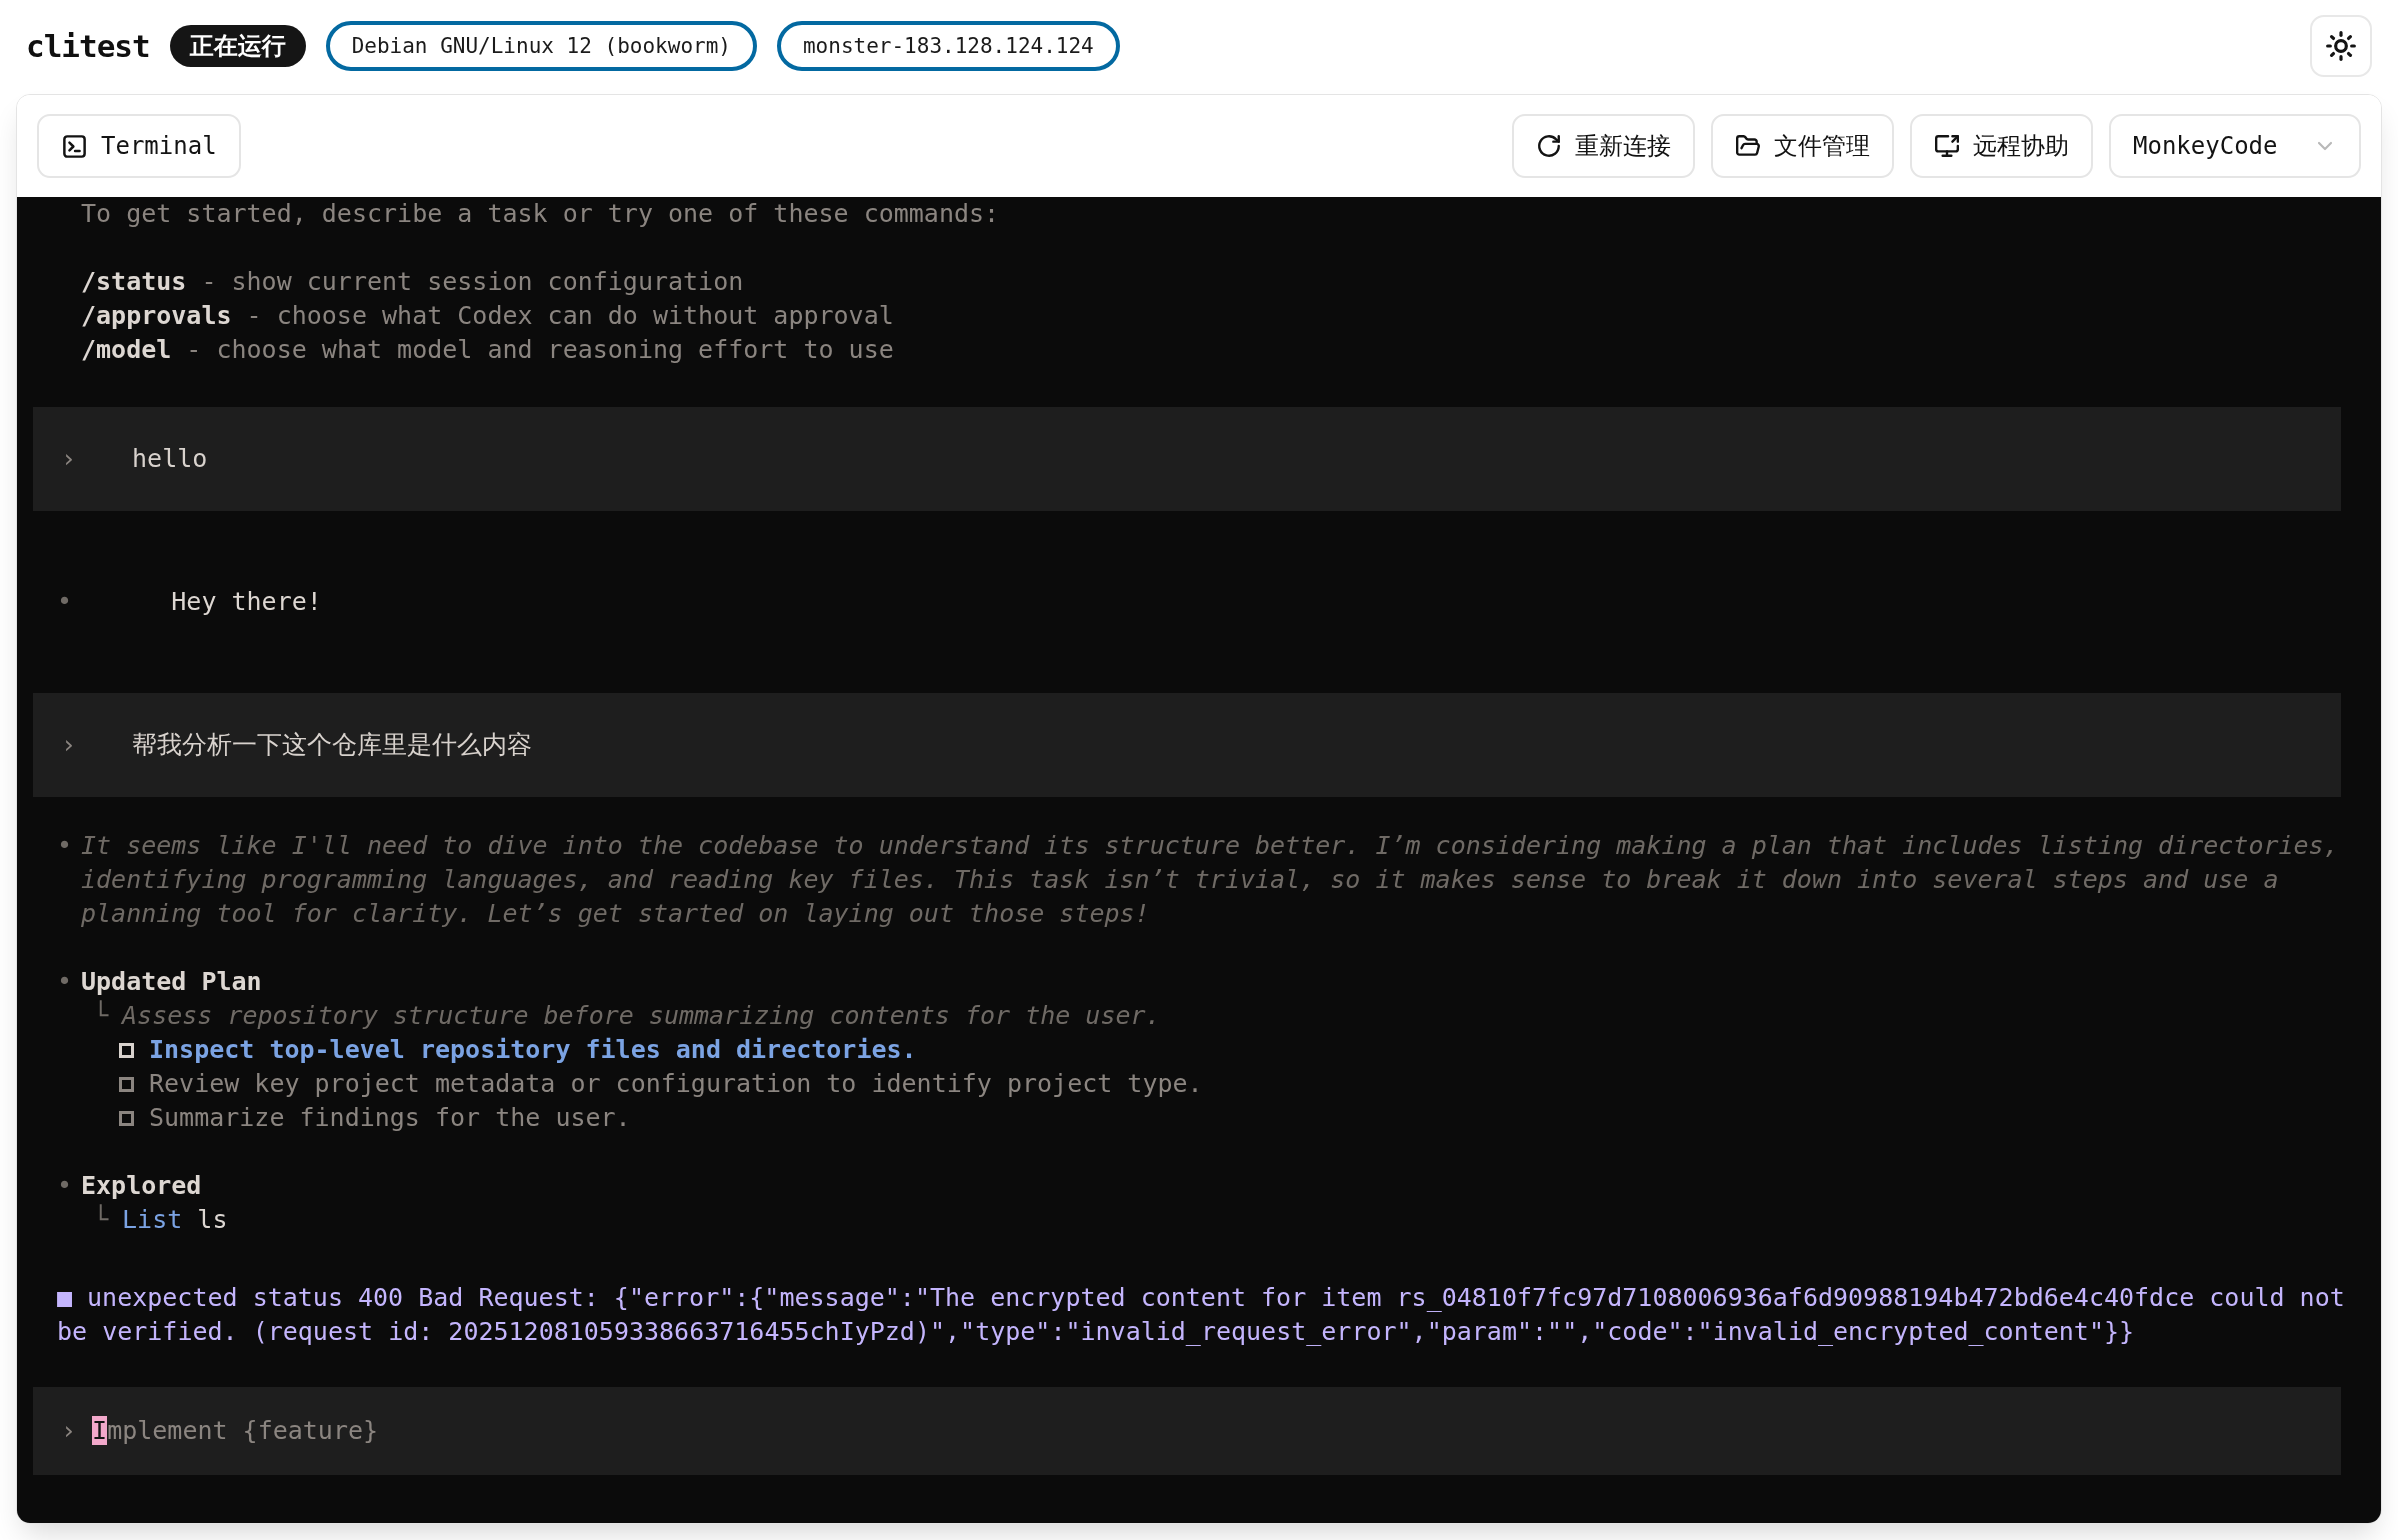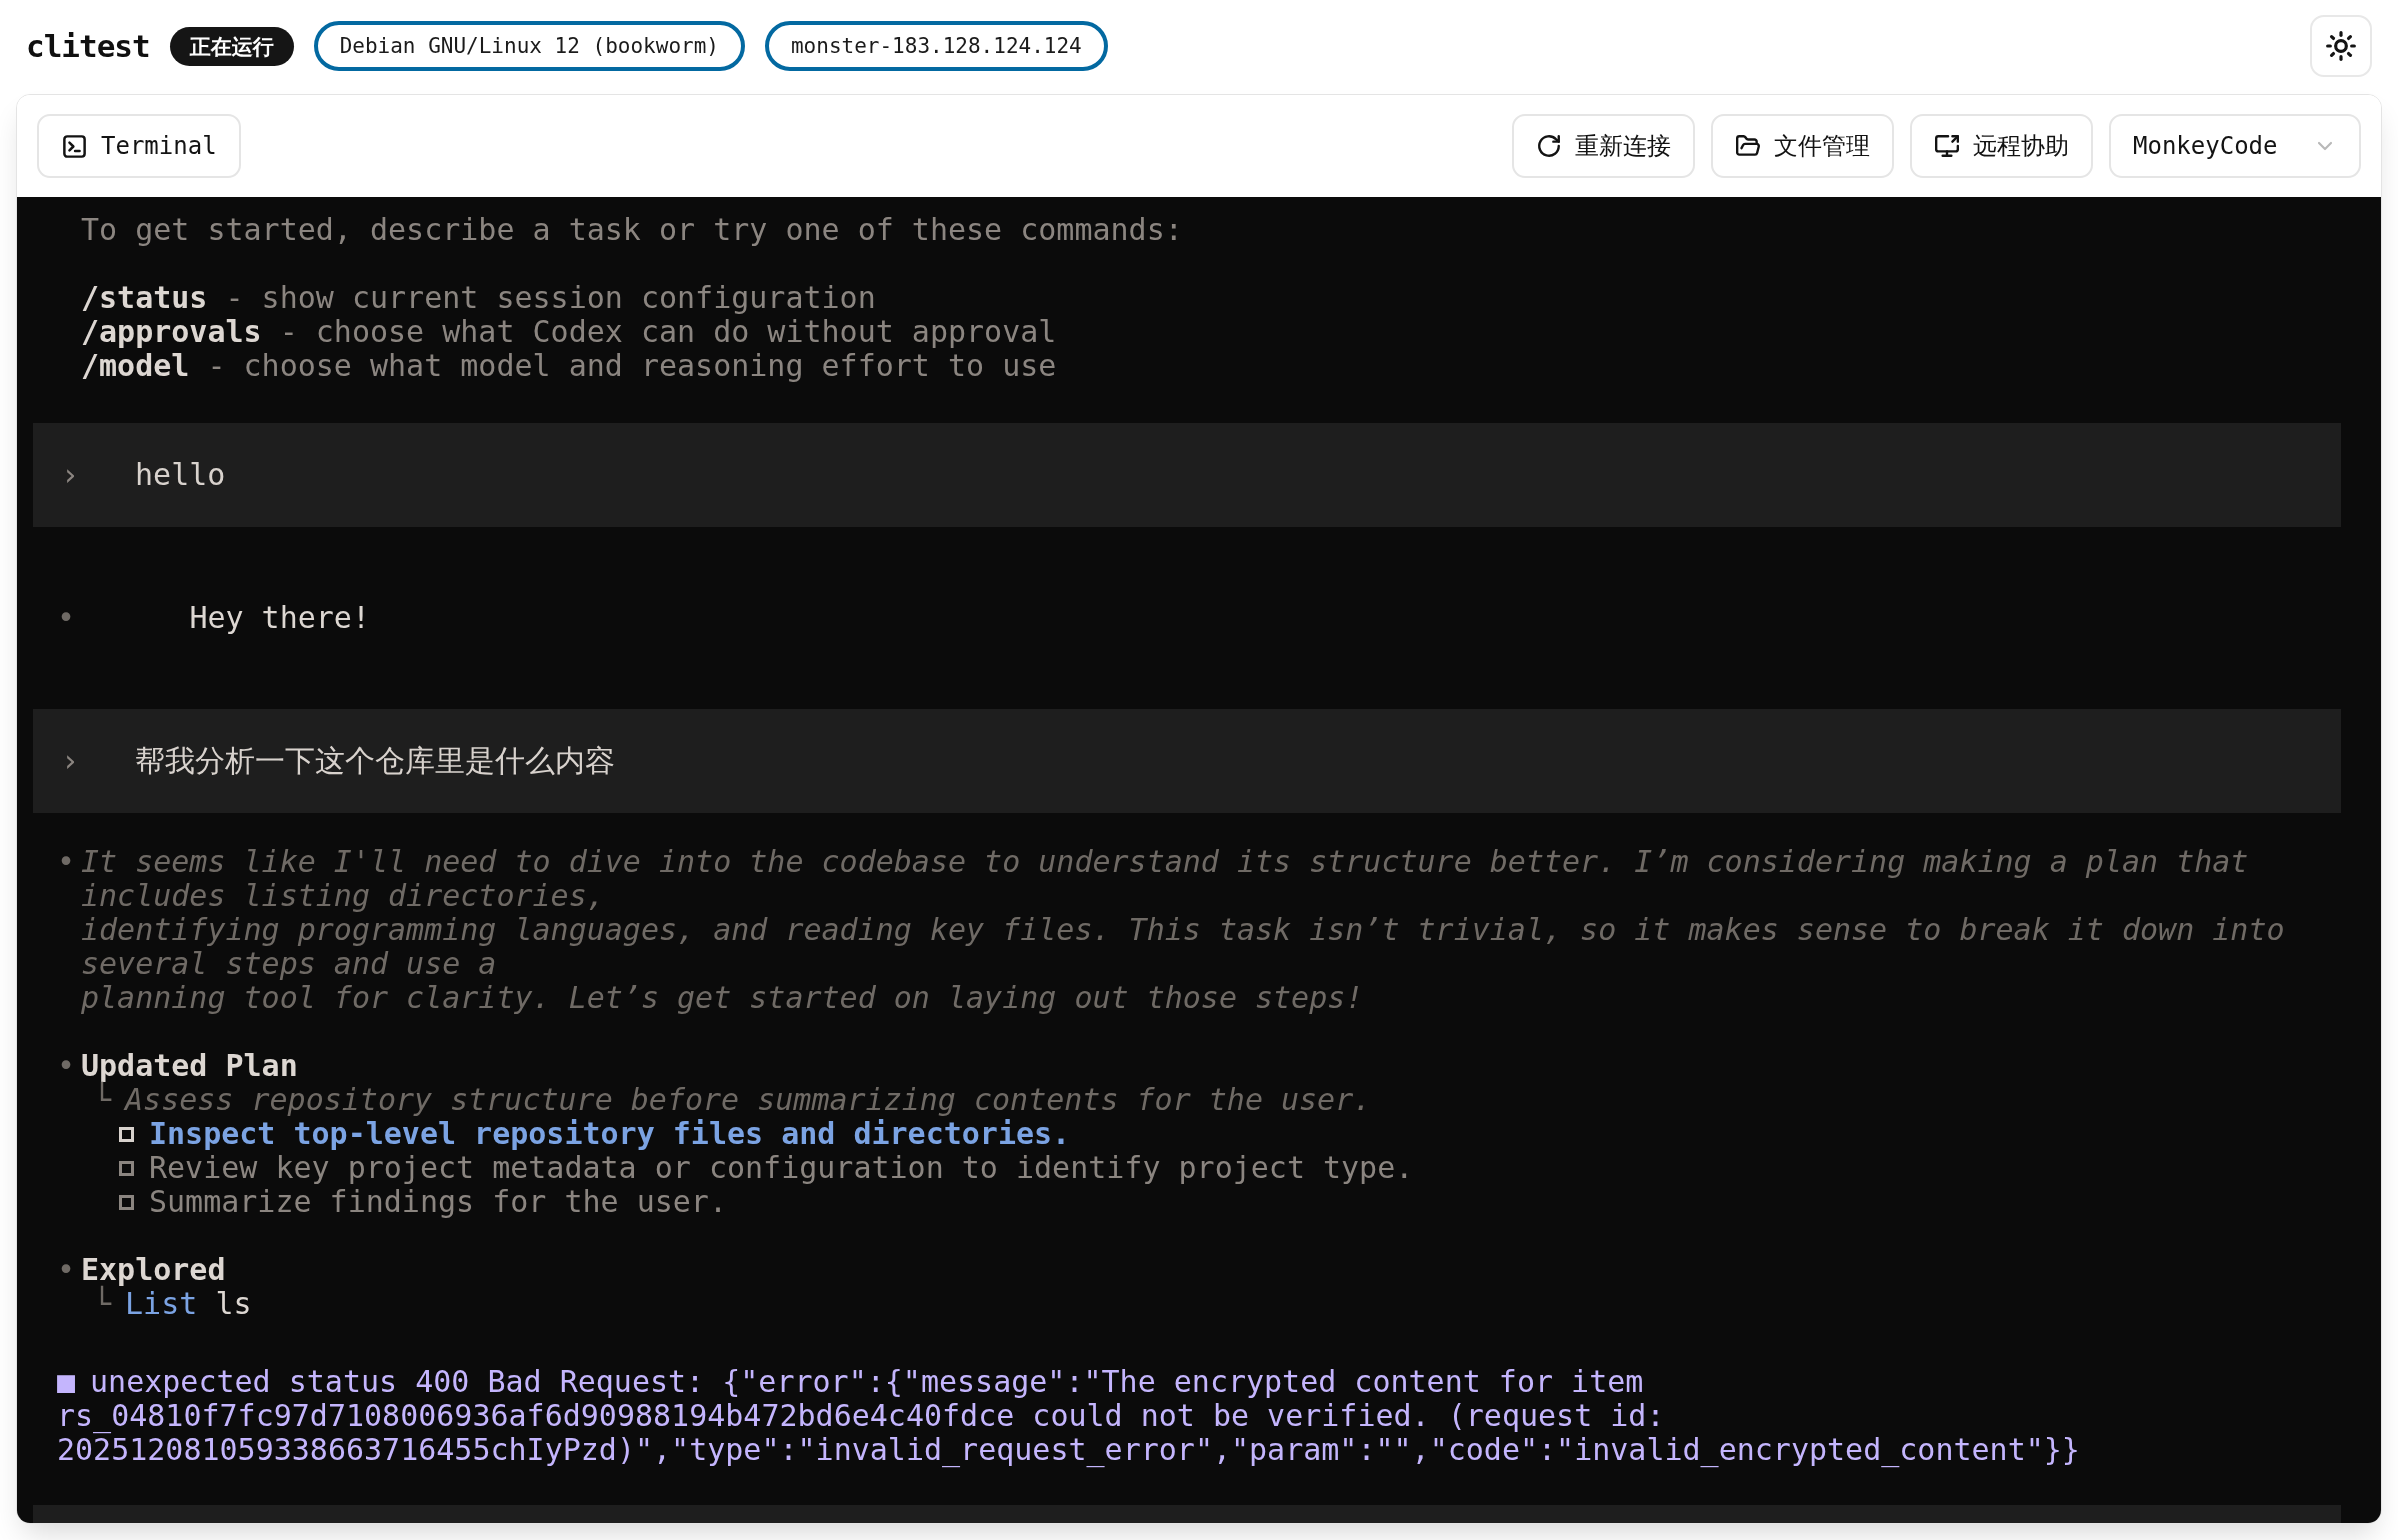--- a/index.html
+++ b/index.html
@@ -5,21 +5,21 @@
   * { margin:0; padding:0; box-sizing:border-box; }
   html,body { width:2398px; height:1540px; overflow:hidden; background:#ffffff;
     font-family:"Liberation Sans", sans-serif; }
 
   
   .app-header { height:92px; display:flex; align-items:center; justify-content:space-between;
     padding:0 26px; background:#ffffff; }
   .header-left { display:flex; align-items:center; gap:20px; }
   .app-title { font-family:"DejaVu Sans Mono", monospace; font-weight:bold; font-size:31px; color:#101010; letter-spacing:-1px; }
   .status-badge { background:#151515; color:#ffffff; border-radius:999px; padding:9px 20px;
-    font-size:21px; font-weight:bold; line-height:1; }
+    font-size:24px; font-weight:bold; line-height:1; }
   .pill { border:4px solid #0369a1; border-radius:999px; padding:8px 22px; font-size:21px;
     color:#1b1b1b; font-family:"DejaVu Sans Mono", monospace; line-height:1.25; background:#fff; }
   .icon-btn { width:62px; height:62px; border:2px solid #e8e8e8; border-radius:14px; background:#fff;
     display:flex; align-items:center; justify-content:center; color:#141414; cursor:pointer; }
 
   
   .card { margin:2px 16px 0; height:1430px; background:#ffffff; border:1px solid #e4e4e4;
     border-radius:14px; overflow:hidden; display:flex; flex-direction:column;
     box-shadow:0 16px 30px -8px rgba(0,0,0,0.16); }
   .toolbar { height:102px; display:flex; align-items:center; justify-content:space-between;
@@ -28,21 +28,21 @@
     background:#fff; color:#131313; font-size:24px; padding:0 22px; height:64px; cursor:pointer;
     font-family:"Liberation Sans", sans-serif; }
   .btn .ico { display:flex; color:#131313; }
   .toolbar-right { display:flex; align-items:flex-start; gap:16px; }
   .select-btn { width:252px; justify-content:space-between; font-family:"DejaVu Sans Mono", monospace; }
   .select-btn .chev { color:#b9b9b9; }
   .terminal-tab-label { font-family:"DejaVu Sans Mono", monospace; }
 
   
   .terminal { flex:1; background:#0b0b0b; font-family:"DejaVu Sans Mono", monospace;
-    font-size:30px; line-height:34px; padding-top:16px; overflow:hidden; color:#8b8580; }
+    font-size:25px; line-height:34px; overflow:hidden; color:#8b8580; }
   .t-line { padding:0 40px 0 64px; position:relative; white-space:pre-wrap; }
   .t-line .lead { position:absolute; left:40px; color:#6f6a65; }
   .spacer { height:34px; }
   .txt-white { color:#ddd7d2; }
   .txt-bold { font-weight:bold; }
   .txt-think { color:#6f6a65; font-style:italic; }
   .txt-blue { color:#7ba3e3; }
 
   .msg-block { margin:40px 40px 0 16px; background:#1e1e1e; padding:35px 24px 35px 28px;
     display:flex; align-items:flex-start; }

